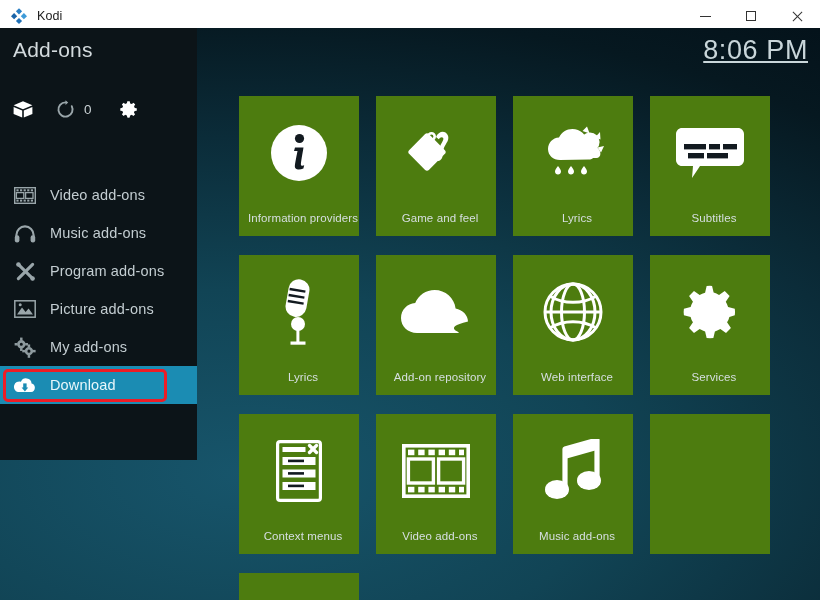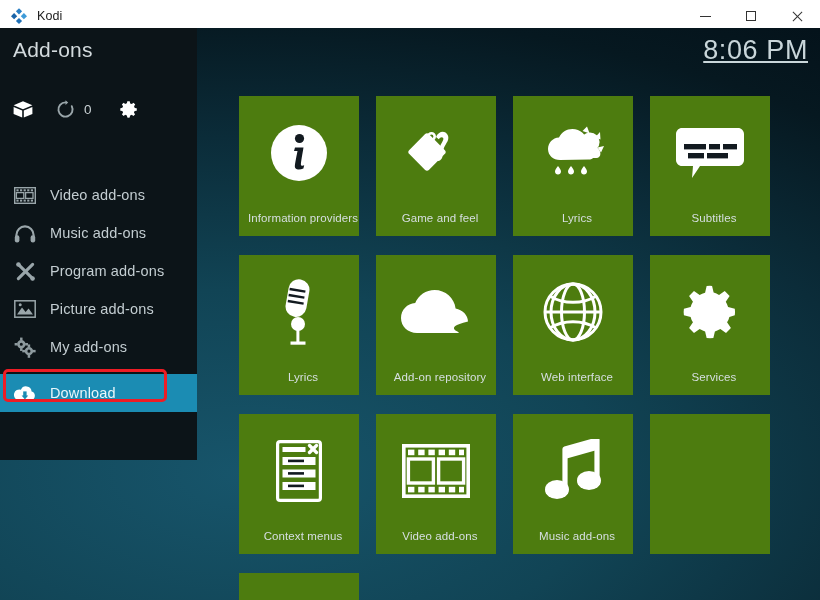--- a/index.html
+++ b/index.html
@@ -67,21 +67,21 @@
   .navlist { position: absolute; left: 0; top: 148px; width: 197px; }
   .navitem {
     position: relative; height: 38px; display: flex; align-items: center;
     padding-left: 12px;
   }
   .navitem .nicon {
     width: 26px; height: 22px; display: flex; align-items: center; justify-content: center;
     margin-right: 12px; flex: none;
   }
   .navitem .nlabel { font-size: 14.5px; color: #c3cdd1; letter-spacing: .15px; }
-  .navitem.active { background: #1b8cb3; margin-top: 8px; }
+  .navitem.active { background: #1b8cb3; }
   .navitem.active .nlabel { color: #e9f7fb; }
   .hl-box {
     position: absolute; left: 3px; top: 341px; width: 164px; height: 33px;
     border: 3px solid #ee1c25; border-radius: 5px; z-index: 9; pointer-events: none;
   }
 
   
   .clock {
     position: absolute; right: 12px; top: 7px;
     font-size: 27px; color: #c9d6da; font-weight: 300; letter-spacing: .6px;

